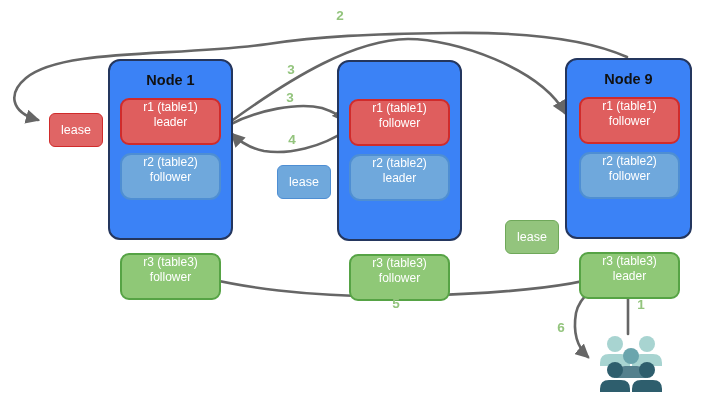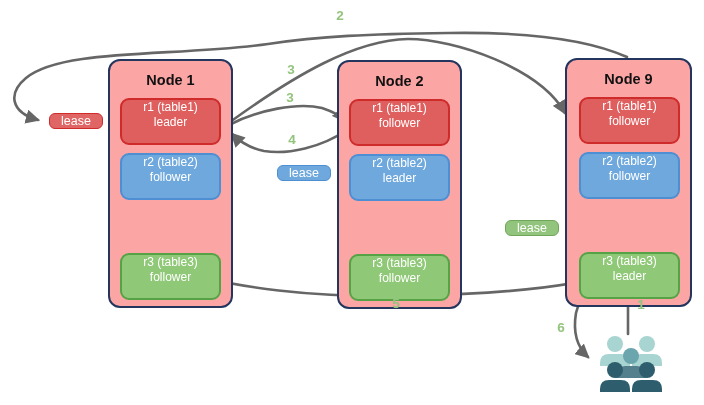--- a/index.html
+++ b/index.html
@@ -4,39 +4,39 @@
 <style>
   html,body{margin:0;padding:0;background:#ffffff;}
   .canvas{
     position:relative;width:704px;height:405px;background:#ffffff;
     font-family:"Liberation Sans",sans-serif;overflow:hidden;
   }
   .overlay{position:absolute;left:0;top:0;width:704px;height:405px;}
   .arrow{fill:none;stroke:#666666;stroke-width:2.6;stroke-linecap:round;}
 
   .node{
-    position:absolute;width:125px;height:249px;background:#fca5a5;
+    position:absolute;width:125px;height:181px;background:#3b82f6;
     border:2px solid #24365E;border-radius:12px;box-sizing:border-box;
   }
   .node-title{
     text-align:center;font-weight:bold;font-size:14.5px;color:#111111;
     padding-top:11px;height:24px;
   }
   .replica{
     position:absolute;left:10px;width:101px;height:47px;border-radius:9px;
     display:flex;flex-direction:column;align-items:center;
     color:#ffffff;font-size:12px;line-height:1.28;text-align:center;box-sizing:border-box;
   }
   .replica.red  {background:#DF5E5E;border:2px solid #D02B2B;}
   .replica.blue {background:#6FA8DC;border:2px solid #4E8ED3;}
   .replica.green{background:#8FC877;border:2px solid #56A345;margin-top:44px;}
-  .r-pos-0{top:37px;} .r-pos-1{top:92px;} .r-pos-2{top:148px;}
+  .r-pos-0{top:37px;} .r-pos-1{top:92px;border-radius:11px;} .r-pos-2{top:148px;}
 
   .lease{
-    position:absolute;width:54px;height:16px;border-radius:6px;color:#ffffff;
+    position:absolute;width:54px;height:34px;border-radius:6px;color:#ffffff;
     font-size:12.5px;display:flex;align-items:center;justify-content:center;box-sizing:border-box;
   }
   .lease.red  {background:#E06565;border:1.5px solid #D02B2B;}
   .lease.blue {background:#6FA8DC;border:1.5px solid #4E8ED3;}
   .lease.green{background:#93C47D;border:1.5px solid #6FA85A;}
 
   .num{
     position:absolute;width:14px;text-align:center;color:#93C47D;
     font-size:13.5px;font-weight:bold;
   }
@@ -104,21 +104,20 @@
       <span>r2 (table2)</span>
       <span>follower</span>
     </div>
     <div class="replica green r-pos-2">
       <span>r3 (table3)</span>
       <span>follower</span>
     </div>
   </div>
 
   <div class="node" style="left:337px;top:60px;">
-    <div class="node-title">Node 2</div>
     <div class="replica red r-pos-0">
       <span>r1 (table1)</span>
       <span>follower</span>
     </div>
     <div class="replica blue r-pos-1">
       <span>r2 (table2)</span>
       <span>leader</span>
     </div>
     <div class="replica green r-pos-2">
       <span>r3 (table3)</span>

